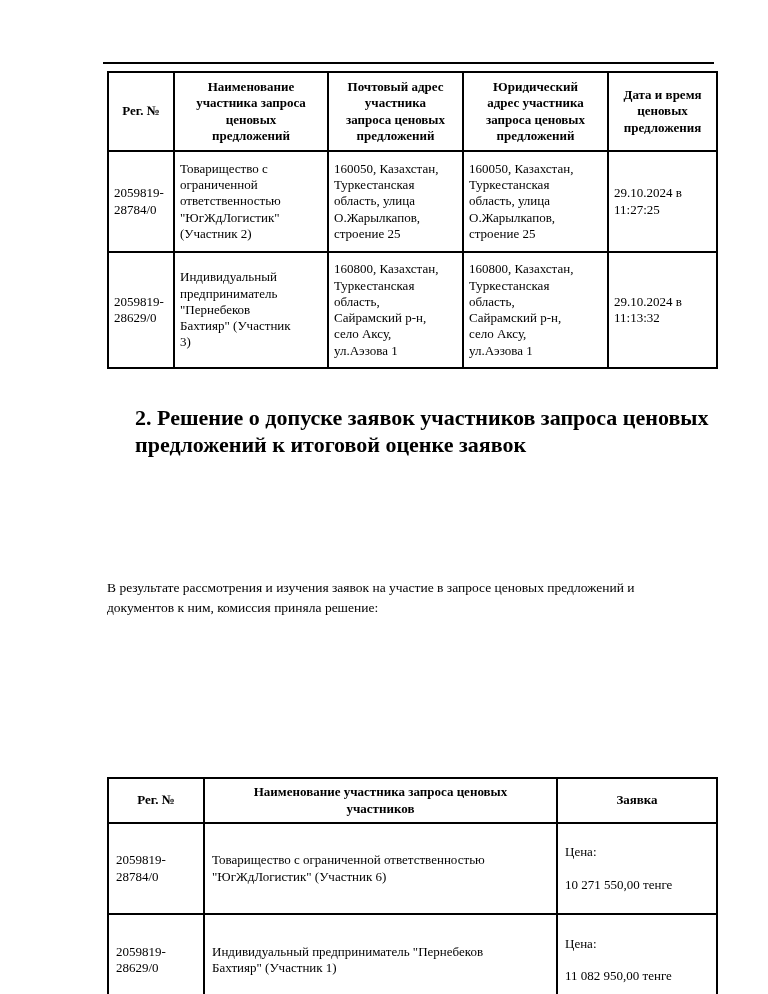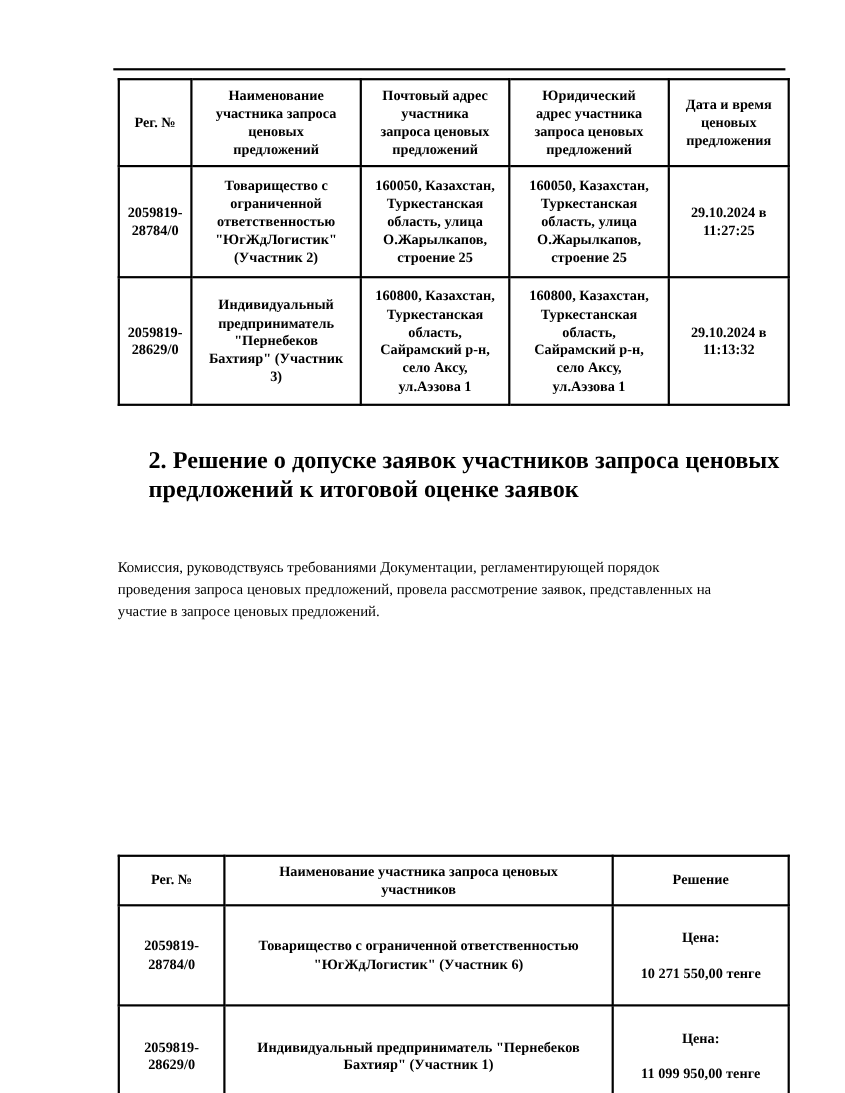--- a/index.html
+++ b/index.html
@@ -22,22 +22,22 @@
     position: absolute;
     border-collapse: collapse;
     table-layout: fixed;
     font-size: 13px;
     line-height: 1.25;
   }
   table.doc-table td, table.doc-table th {
     border: 2px solid #000000;
     padding: 4px 5px;
     vertical-align: middle;
-    text-align: center;
-    font-weight: bold;
+    text-align: left;
+    font-weight: normal;
     white-space: pre-line;
     overflow: hidden;
   }
   table.doc-table th {
     font-weight: bold;
     text-align: center;
   }
   #table1 { left: 107px; top: 71px; width: 609px; }
   #table1 tr.hdr   { height: 79px; }
   #table1 tr.row1  { height: 101px; }
@@ -159,55 +159,54 @@
 ул.Аэзова 1</td>
         <td>29.10.2024 в
 11:13:32</td>
       </tr>
     </tbody>
   </table>
 
   <div id="heading2" class="heading">2. Решение о допуске заявок участников запроса ценовых
 предложений к итоговой оценке заявок</div>
 
-  <div id="para1" class="para">Комиссия, руководствуясь требованиями Документации, регламентирующей порядок
-проведения запроса ценовых предложений, провела рассмотрение заявок, представленных на
-участие в запросе ценовых предложений.</div>
-
+
+  <div id="para2" class="para">В результате рассмотрения и изучения заявок на участие в запросе ценовых предложений и
+документов к ним, комиссия приняла решение:</div>
 
 
   <table id="table2" class="doc-table">
     <colgroup>
       <col style="width:96px">
       <col style="width:353px">
       <col style="width:160px">
     </colgroup>
     <tbody>
       <tr class="hdr">
         <th>Рег. №</th>
         <th>Наименование участника запроса ценовых
 участников</th>
-        <th>Решение</th>
+        <th>Заявка</th>
       </tr>
       <tr class="row1">
         <td>2059819-
 28784/0</td>
         <td>Товарищество с ограниченной ответственностью
 "ЮгЖдЛогистик" (Участник 6)</td>
         <td>
           <span class="bid-label">Цена:</span>
           <span class="bid-value">10 271 550,00 тенге</span>
         </td>
       </tr>
       <tr class="row2">
         <td>2059819-
 28629/0</td>
         <td>Индивидуальный предприниматель "Пернебеков
 Бахтияр" (Участник 1)</td>
         <td>
           <span class="bid-label">Цена:</span>
-          <span class="bid-value">11 099 950,00 тенге</span>
+          <span class="bid-value">11 082 950,00 тенге</span>
         </td>
       </tr>
     </tbody>
   </table>
 
 </div>
 
 </body></html>

